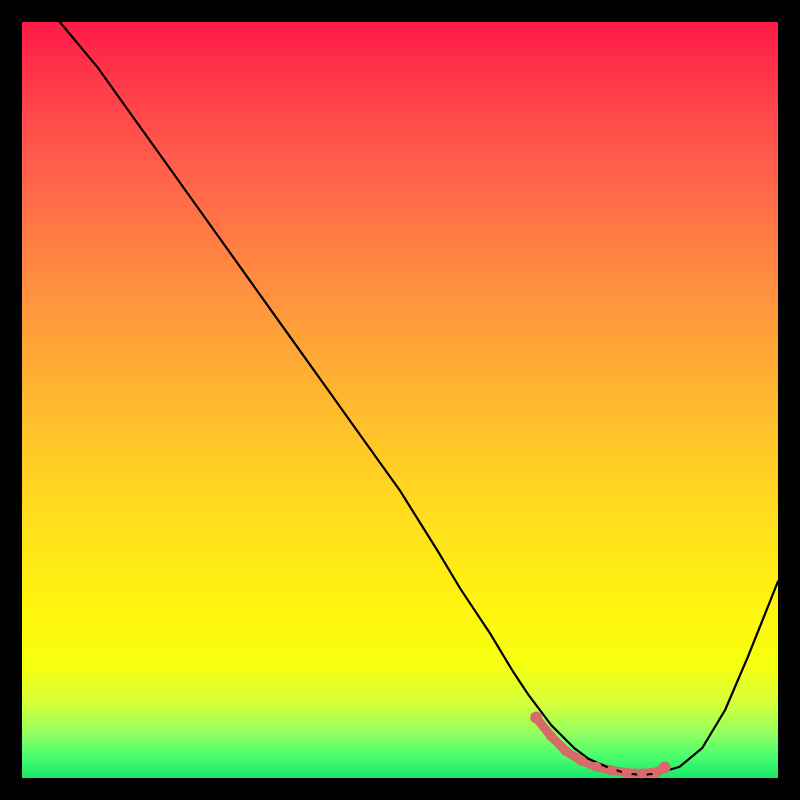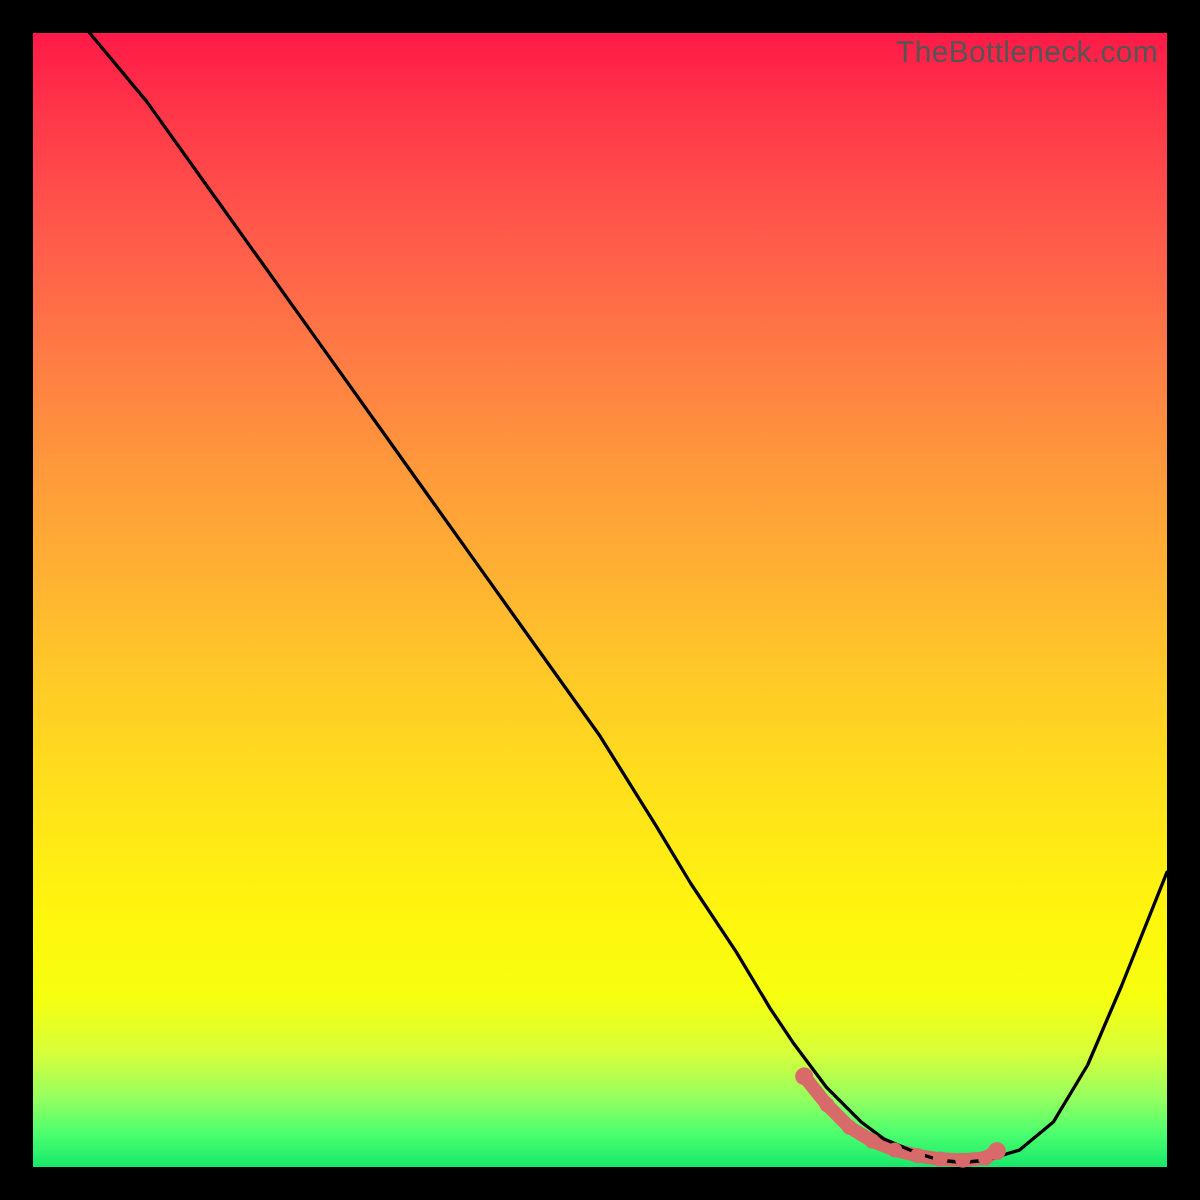--- a/index.html
+++ b/index.html
@@ -67,21 +67,20 @@
     stroke-linejoin: round;
   }
   .dot {
     fill: #d86a6a;
   }
 </style>
 </head>
 <body>
 
 <div class="frame">
-  <div class="watermark">TheBottleneck.com</div>
   <svg class="curve" viewBox="0 0 756 756">
     <g id="band-layer">
         <path class="band-path" d="M514.1 695.5 L529.2 714.4 L544.3 729.5 L559.4 738.6 L574.6 744.7 L589.7 748.4 L604.8 750.7 L619.9 751.5 L635.0 750.0 L642.6 745.4"></path>
       </g>
     <path id="curve-path" class="curve-path" d="M37.8 0.0 L75.6 45.4 L113.4 98.3 L151.2 151.2 L189.0 204.1 L226.8 257.0 L264.6 310.0 L302.4 362.9 L340.2 415.8 L378.0 468.7 L415.8 529.2 L438.5 567.0 L468.7 612.4 L491.4 650.2 L506.5 672.8 L529.2 703.1 L551.9 725.8 L567.0 737.1 L589.7 746.9 L604.8 751.5 L619.9 753.0 L635.0 751.5 L657.7 744.7 L680.4 725.8 L703.1 688.0 L725.8 635.0 L756.0 559.4"></path>
     <g id="dots-layer">
         <circle cx="514.1" cy="695.5" r="6" class="dot"></circle>
         <circle cx="529.2" cy="714.4" r="5" class="dot"></circle>
         <circle cx="544.3" cy="729.5" r="5" class="dot"></circle>
         <circle cx="559.4" cy="738.6" r="5" class="dot"></circle>

